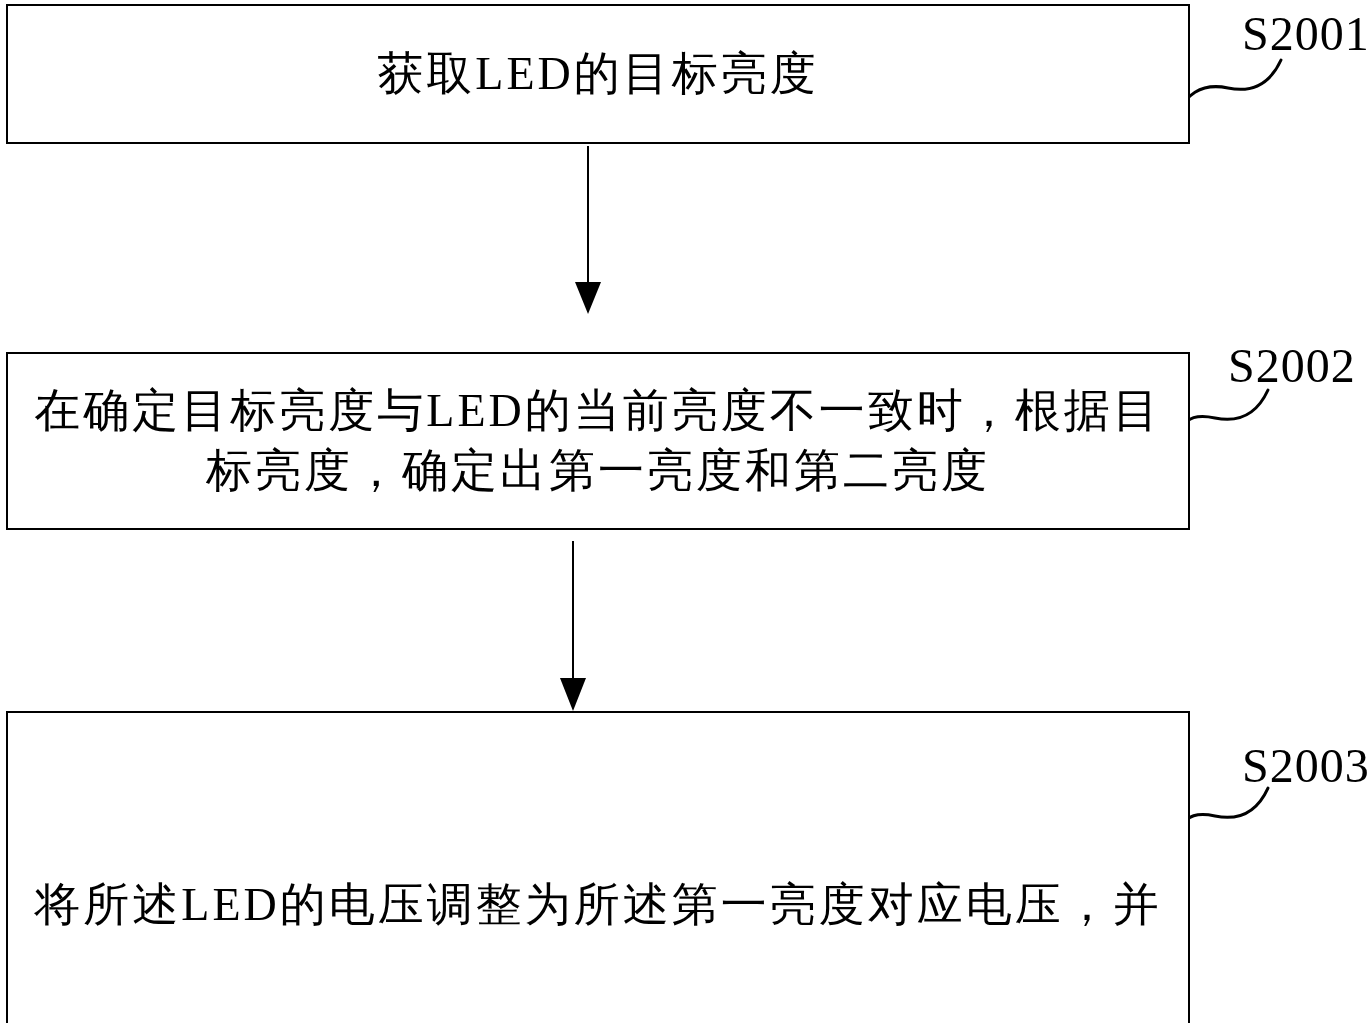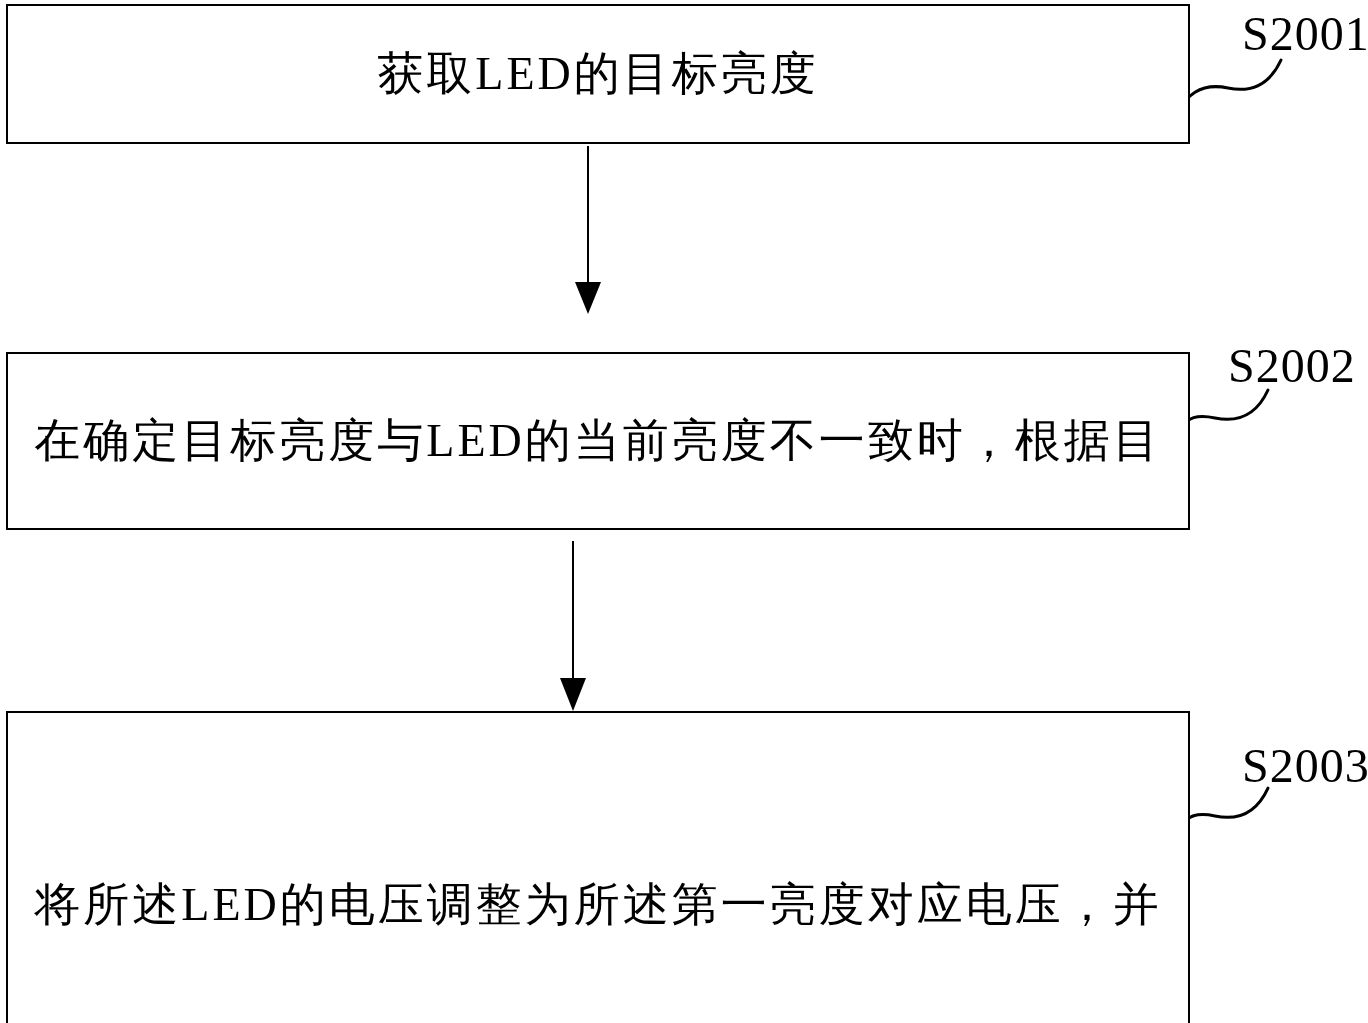--- a/index.html
+++ b/index.html
@@ -73,20 +73,21 @@
     <path d="M 1268 390 C 1257 414 1239 423 1215 418 C 1187 412 1181 424 1177 445" fill="none" stroke="#000000" stroke-width="3" stroke-linecap="round"></path>
     <path d="M 1268 788 C 1257 812 1239 821 1215 816 C 1187 810 1181 822 1176 845" fill="none" stroke="#000000" stroke-width="3" stroke-linecap="round"></path>
   </svg>
 
   <div class="flow-box box-1">
     <div class="step-line">获取LED的目标亮度</div>
   </div>
 
   <div class="flow-box box-2">
     <div class="step-line">在确定目标亮度与LED的当前亮度不一致时，根据目</div>
+    <div class="step-line">标亮度，确定出第一亮度和第二亮度</div>
   </div>
 
   <div class="flow-box box-3">
     <div class="step-line">将所述LED的电压调整为所述第一亮度对应电压，并</div>
   </div>
 
   <div class="step-label label-1">S2001</div>
   <div class="step-label label-2">S2002</div>
   <div class="step-label label-3">S2003</div>
 

